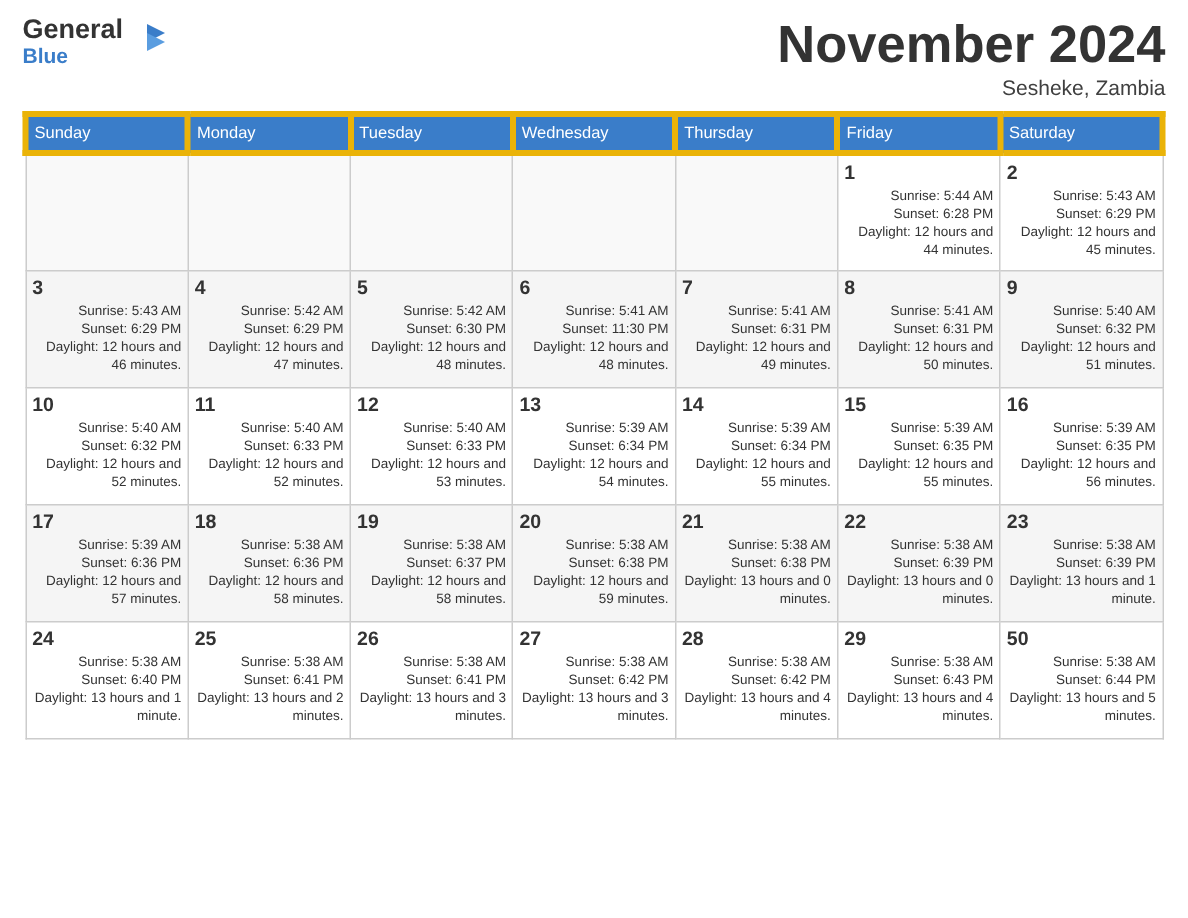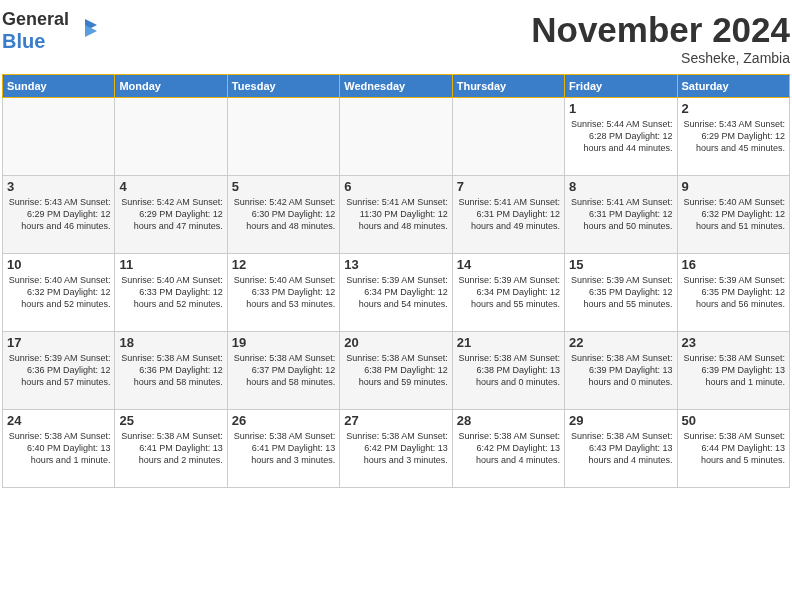--- a/index.html
+++ b/index.html
@@ -5,21 +5,21 @@
     * { margin: 0; padding: 0; box-sizing: border-box; }
     body {
       font-family: Arial, sans-serif;
       background: #fff;
       width: 792px;
       height: 612px;
       overflow: hidden;
     }
     .container {
       width: 792px;
-      padding: 10px 2px;
+      padding: 10px 15px;
     }
     .header {
       display: flex;
       justify-content: space-between;
       align-items: flex-start;
       margin-bottom: 8px;
     }
     .logo {
       display: flex;
       align-items: center;
@@ -28,21 +28,21 @@
       display: flex;
       flex-direction: column;
       line-height: 1.1;
     }
     .logo-general {
       font-size: 18px;
       font-weight: bold;
       color: #333;
     }
     .logo-blue {
-      font-size: 20px;
+      font-size: 14px;
       font-weight: bold;
       color: #3a7dc9;
     }
     .logo-icon {
       width: 28px;
       height: 28px;
       margin-left: 2px;
     }
     .title-section {
       text-align: right;
@@ -58,24 +58,24 @@
     }
     table {
       width: 100%;
       border-collapse: collapse;
       table-layout: fixed;
     }
     thead th {
       background-color: #3a7dc9;
       color: #fff;
       font-size: 11px;
-      font-weight: bold;
+      font-weight: normal;
       padding: 5px 4px;
       text-align: left;
-      border: 1px solid #eab308;
+      border: 4px solid #eab308;
     }
     tbody td {
       border: 1px solid #ccc;
       vertical-align: top;
       padding: 3px 4px;
       font-size: 9.5px;
       color: #333;
       height: 78px;
       background: #fff;
     }

